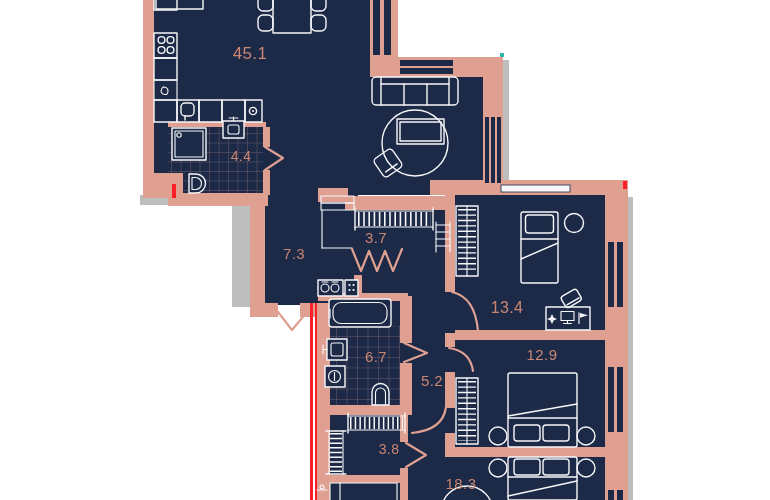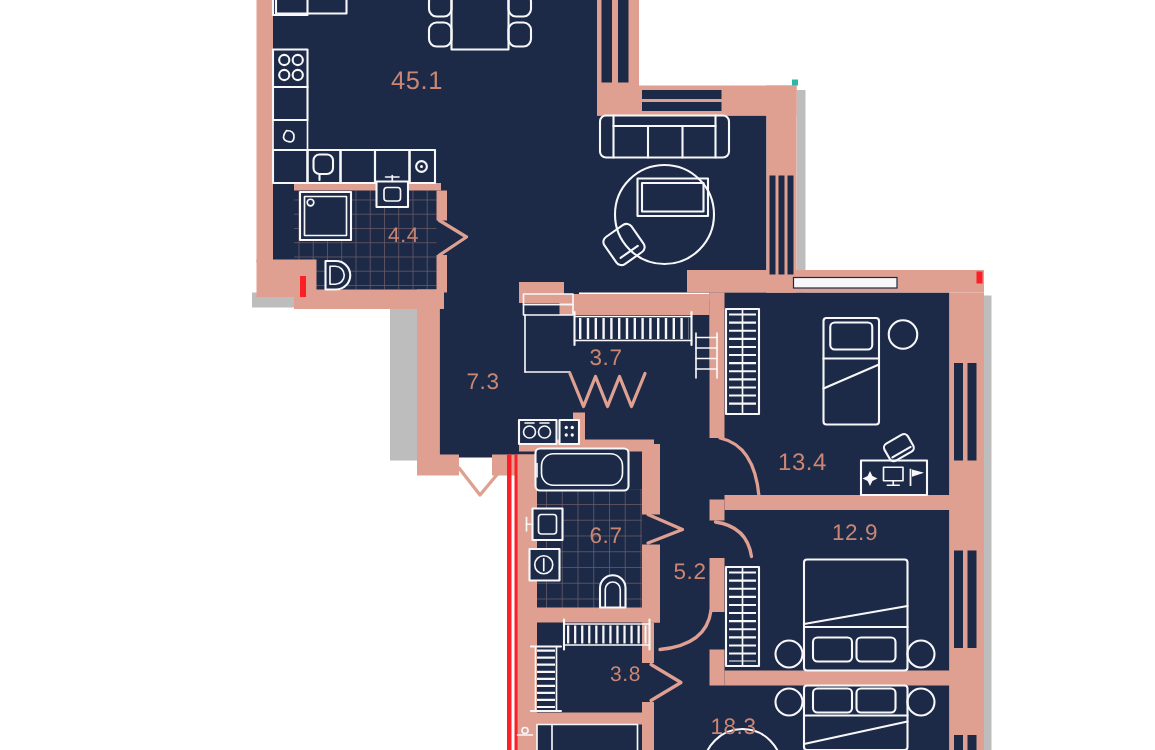--- a/index.html
+++ b/index.html
@@ -1,17 +1,17 @@
 <!DOCTYPE html>
 <html><head>
 <meta charset="utf-8">
 <style>
   html,body{margin:0;padding:0;background:#ffffff;}
   .stage{position:relative;width:688px;height:500px;background:#ffffff;overflow:hidden;
-         font-family:"Liberation Sans",sans-serif;margin-left:28px;}
+         font-family:"Liberation Sans",sans-serif;}
   svg{display:block}
   .int{fill:#1c2a47}
   .wall{fill:#dfa091}
   .slat{fill:#1c2a47}
   .shadow{fill:#a3a3a3;opacity:.72}
   .red{fill:#fb1f28}
   .teal{fill:#2cb7a8}
   .fur{stroke:#f7f7f9;stroke-width:1.4;fill:none;stroke-linecap:round;stroke-linejoin:round}
   .furf{stroke:#f7f7f9;stroke-width:1.4;fill:#1c2a47;stroke-linejoin:round}
   .thin{stroke-width:1.1}

